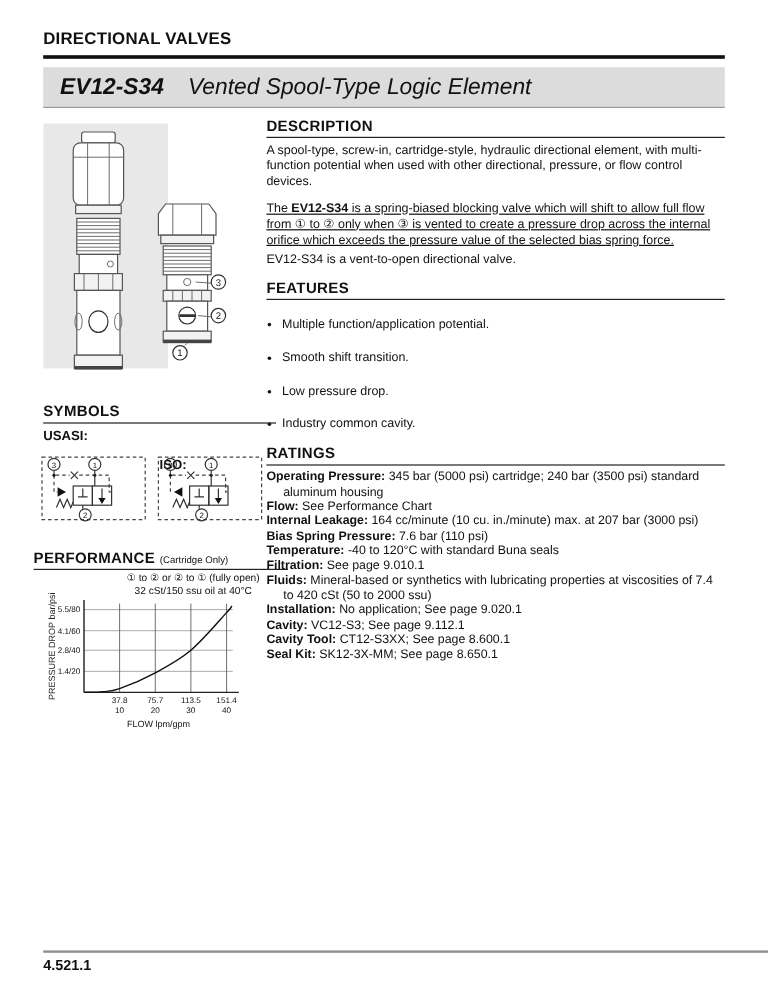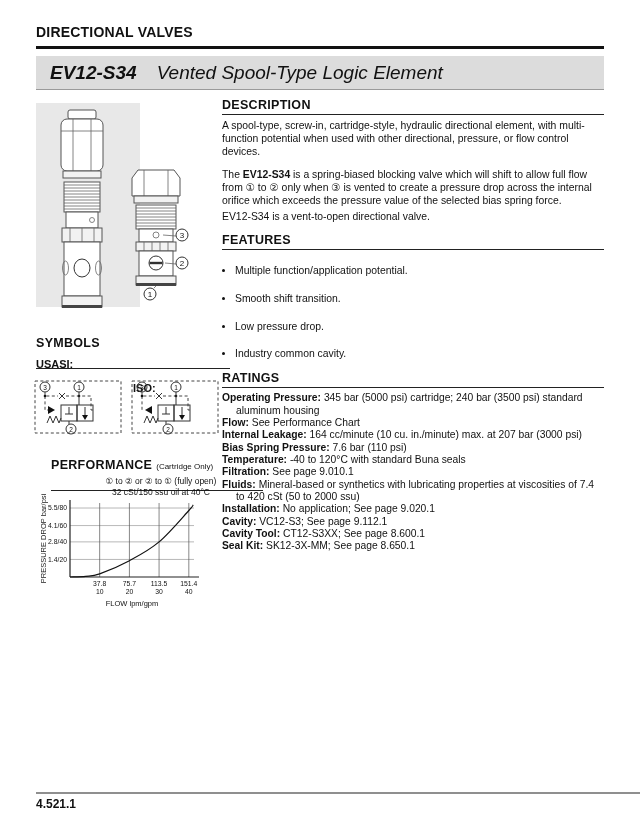--- a/index.html
+++ b/index.html
@@ -11,40 +11,40 @@
   .abs{position:absolute;}
   
   .eyebrow{left:36px;top:24px;font-size:14px;font-weight:bold;letter-spacing:.2px;}
   .rule-thick{left:36px;width:568px;top:46px;height:3px;background:#111;}
   .banner{left:36px;width:568px;top:56px;height:33px;background:#dcdcdc;border-bottom:1px solid #9a9a9a;
           display:flex;align-items:center;}
   .banner .model{font-size:19px;font-weight:bold;font-style:italic;margin-left:14px;}
   .banner .pname{font-size:19px;font-weight:normal;font-style:italic;margin-left:20px;}
   
   .illus{left:36px;top:100px;width:176px;height:232px;}
-  .sec-h{font-size:12.5px;font-weight:bold;letter-spacing:.3px;border-bottom:1.5px solid #222;padding-bottom:18px;}
+  .sec-h{font-size:12.5px;font-weight:bold;letter-spacing:.3px;border-bottom:1.5px solid #222;padding-bottom:2px;}
   .symbols-h{left:36px;top:336px;width:194px;}
   .sym-label{font-size:11px;font-weight:bold;}
   .usasi-label{left:36px;top:358px;}
   .iso-label{left:133px;top:358px;margin-top:24px;}
   .usasi-svg{left:33px;top:372px;}
   .iso-svg{left:130px;top:372px;}
-  .perf-h{left:51px;top:458px;width:212px;}
+  .perf-h{left:28px;top:458px;width:212px;}
   .perf-note{font-size:8px;font-weight:normal;letter-spacing:0;margin-left:4px;}
   .perf-chart{left:34px;top:476px;width:228px;height:140px;}
   .chart-title,.chart-subtitle{text-align:center;font-size:8.5px;line-height:10.5px;padding-left:26px;}
   .ylabel{position:absolute;left:-56px;top:58px;width:130px;text-align:center;font-size:7.5px;
           transform:rotate(-90deg);color:#222;}
   
   .rcol{left:222px;top:98px;width:382px;}
   .rcol h3{font-size:12.5px;font-weight:bold;letter-spacing:.3px;border-bottom:1.5px solid #222;
            padding:0 0 2px 0;margin:0 0 4px 0;}
   .rcol .gap{margin-top:10px;}
   .rcol p{font-size:10.4px;line-height:1.27;margin:0 0 9px 0;}
-  .rcol p.tight{margin:0 0 3px 0;}
+  .rcol p.tight{margin:0 0 3px 0;text-decoration:underline;}
   ul.features{list-style:disc;margin:2px 0 10px 0;padding-left:13px;font-size:10.4px;line-height:1.22;}
   ul.features li{margin:15px 0 1px 0;}
   .ratings p{margin:0;padding-left:14px;text-indent:-14px;font-size:10.3px;line-height:1.2;}
   
   .footer-rule{left:36px;width:604px;top:792px;height:2px;background:#8f8f8f;}
   .footer-code{left:36px;top:797px;font-size:12px;font-weight:bold;}
   
   svg .sol{fill:none;stroke:#333;stroke-width:1;}
   svg .soft{fill:none;stroke:#666;stroke-width:.8;}
   svg .dash{fill:none;stroke:#444;stroke-width:1;stroke-dasharray:3,2.4;}

